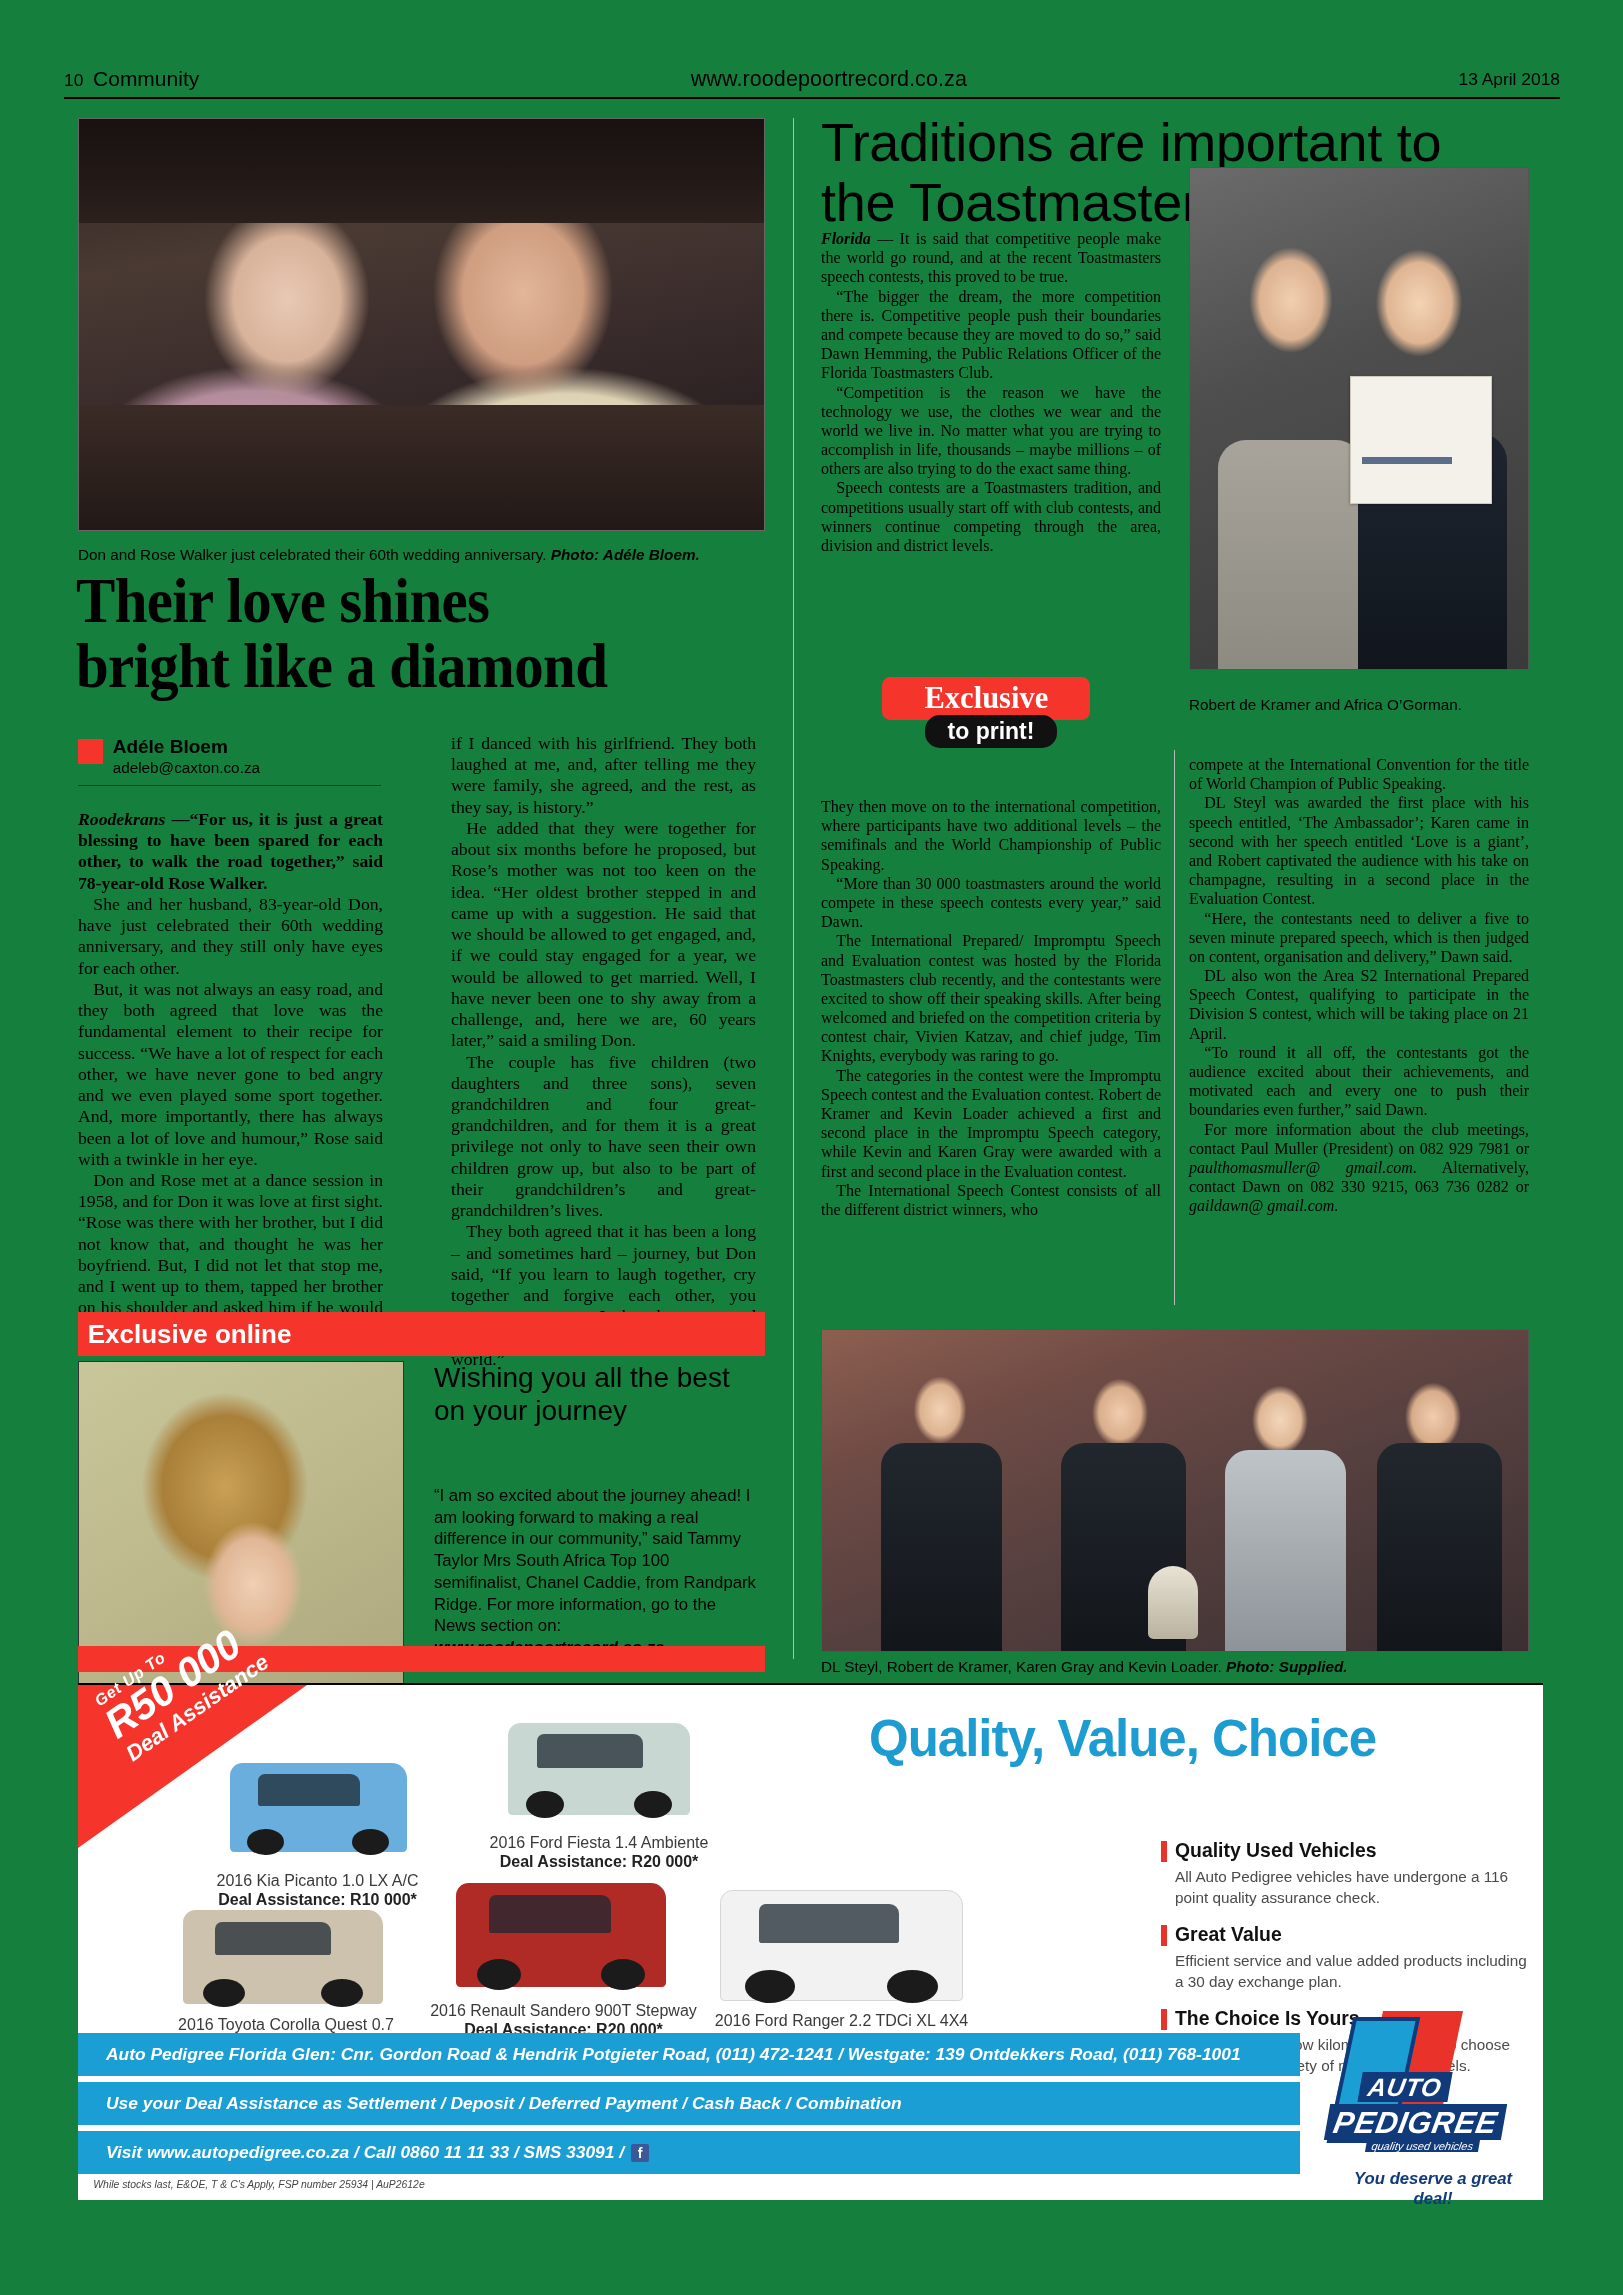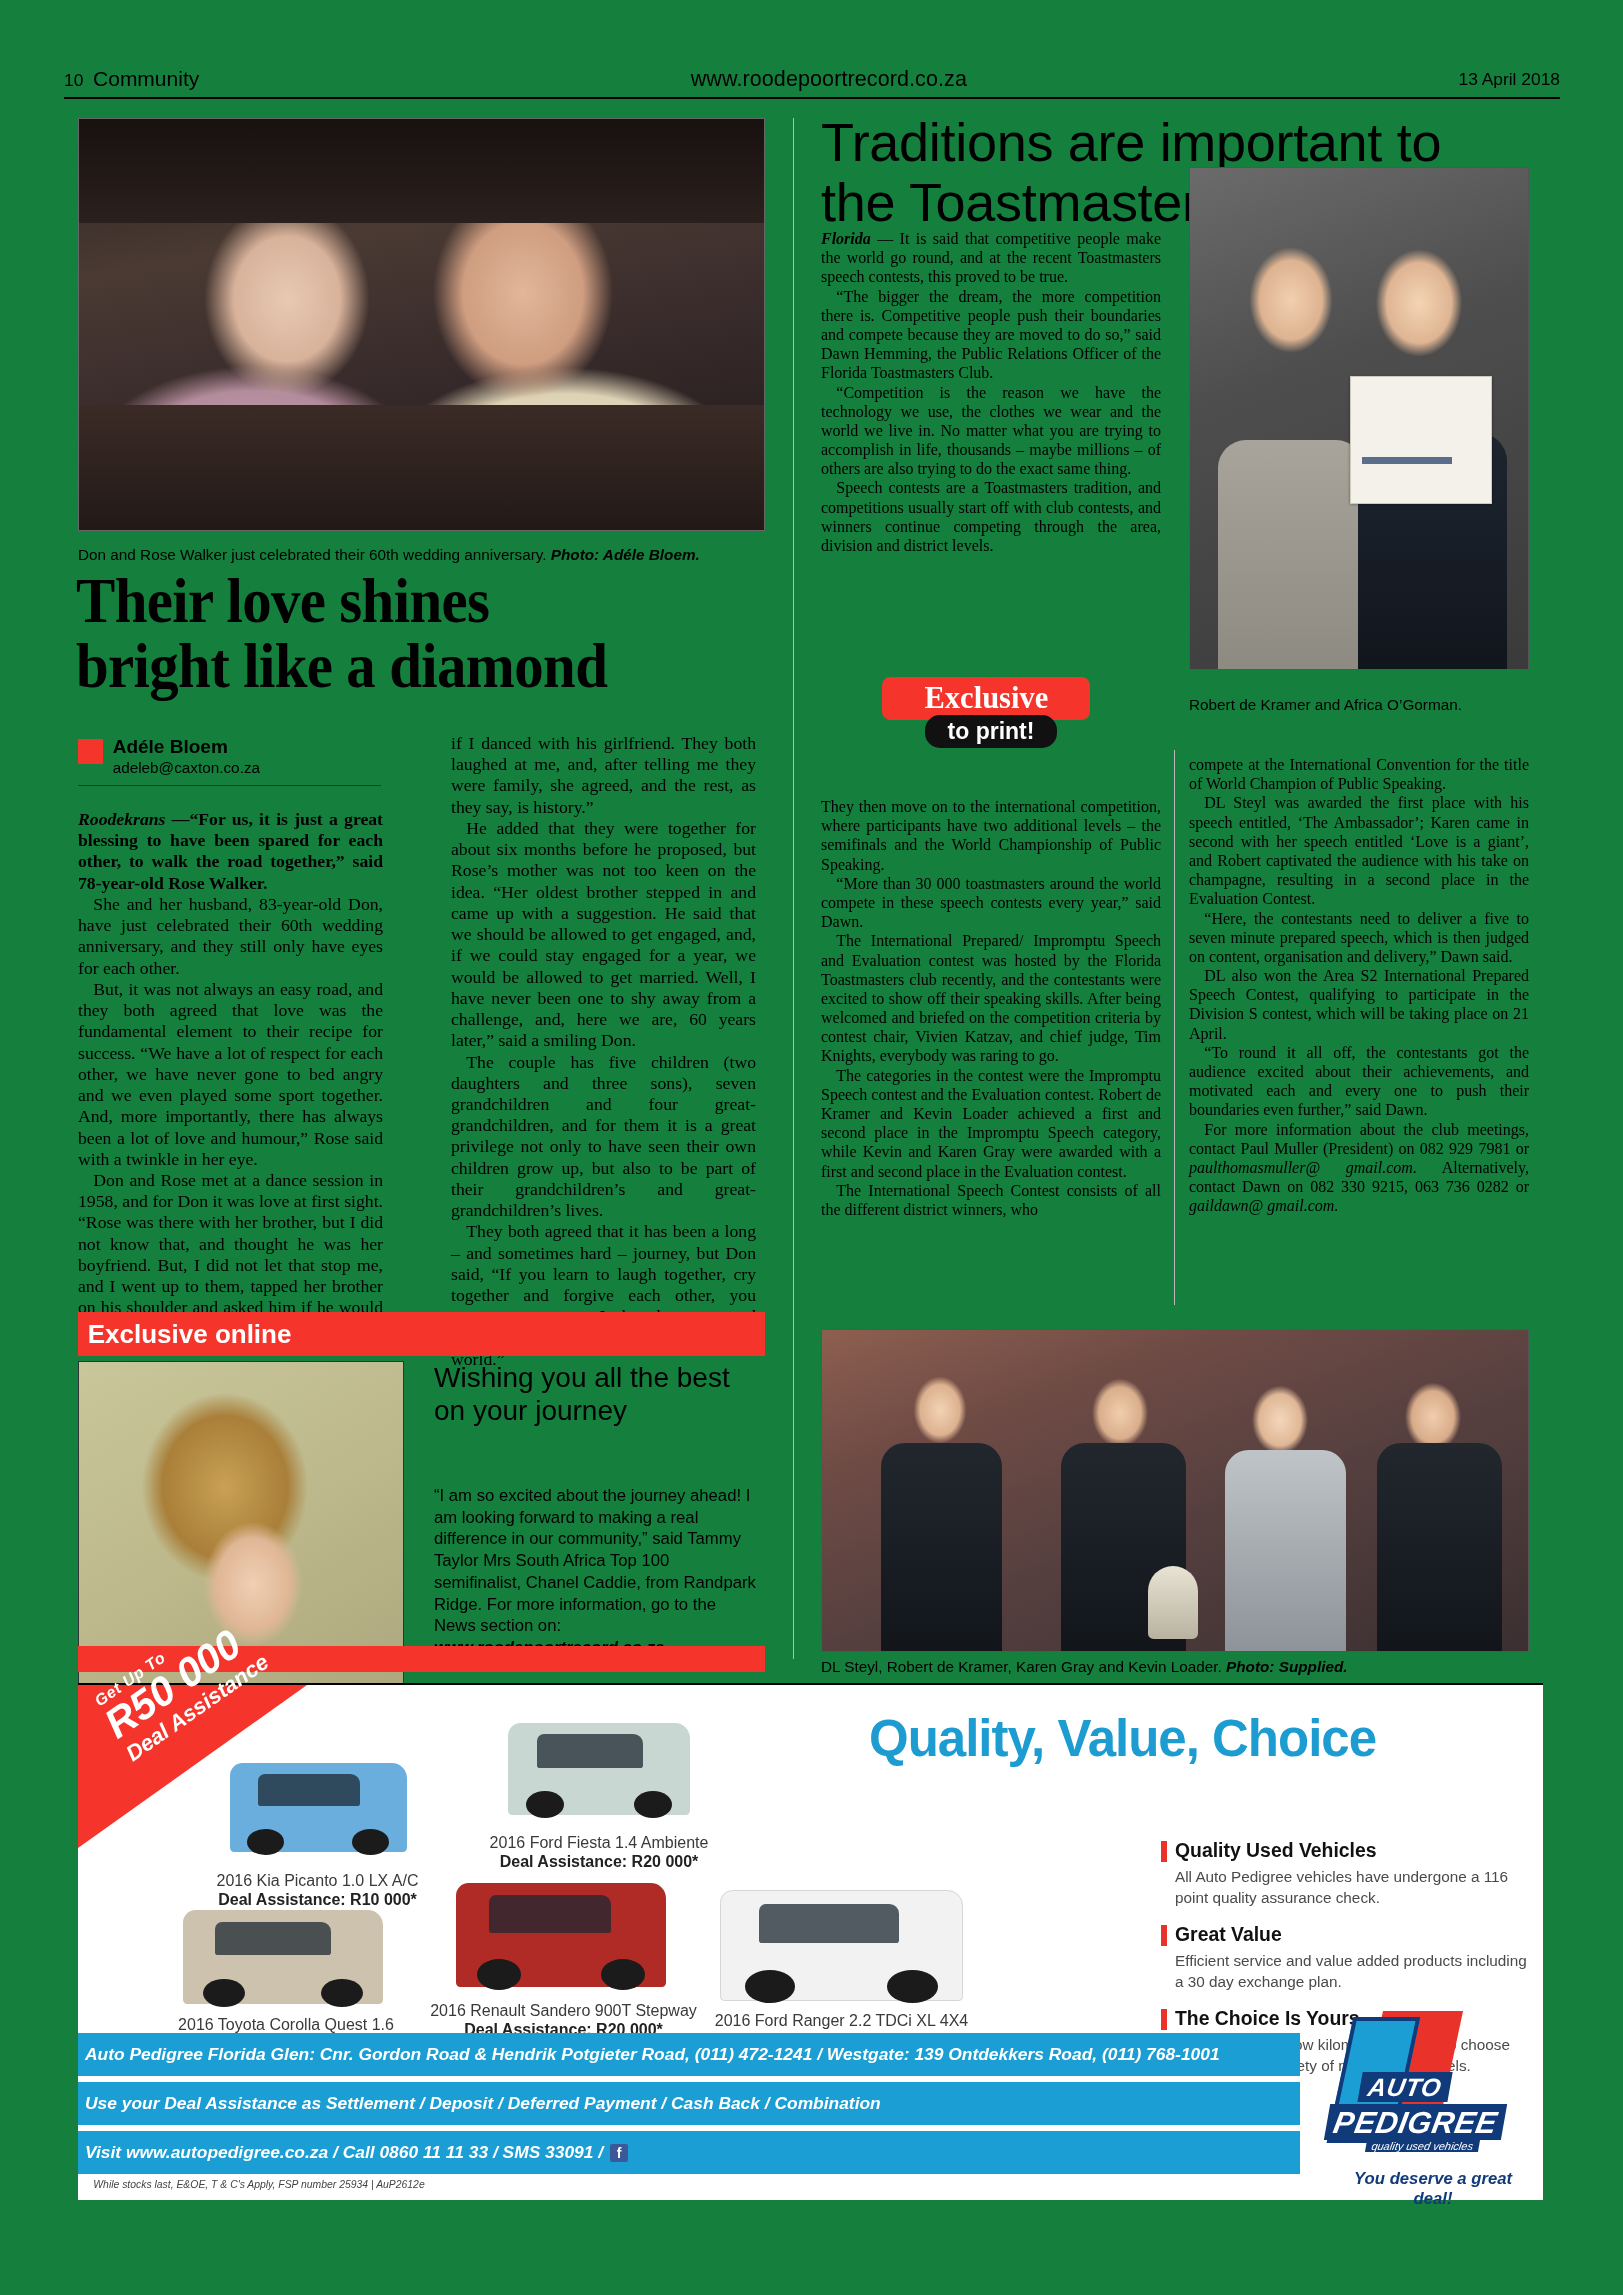--- a/index.html
+++ b/index.html
@@ -269,21 +269,21 @@
   }
   .bullet p {
     font-family: "Liberation Sans", sans-serif; font-size: 15.3px;
     color: #4a4a4a; line-height: 1.38;
   }
 
   .ad-bar {
     position: absolute; left: 0; height: 43px; background: #1b9ed4;
     font-family: "Liberation Sans", sans-serif; font-weight: bold;
     font-style: italic; color: #fff; font-size: 17.4px;
-    display: flex; align-items: center; padding-left: 7px;
+    display: flex; align-items: center; padding-left: 28px;
   }
   .ad-bar.b1 { top: 348px; width: 1222px; }
   .ad-bar.b2 { top: 397px; width: 1222px; }
   .ad-bar.b3 { top: 446px; width: 1222px; }
   .fb {
     display: inline-block; width: 18px; height: 18px; background: #3b5998;
     color: #fff; font-size: 14px; text-align: center; line-height: 18px;
     margin-left: 7px; border-radius: 2.1px; font-style: normal;
   }
   .ad-disclaimer {
@@ -475,21 +475,21 @@
     </div>
 
     <div class="carbox" style="left:90px; top:208px; width:229px; height:125px;">
       <div class="car" style="left:15.3px; top:17.4px; width:200px; height:94px; background:#cdc2ae;">
         <div class="win"></div>
         <div class="wh1"></div>
           <div class="wh2"></div>
       </div>
     </div>
     <div class="car-label" style="left:69px; top:330px; width:278px;">
-      <div class="name">2016 Toyota Corolla Quest 1.6</div>
+      <div class="name">2016 Toyota Corolla Quest 0.7</div>
       <div class="deal">Deal Assistance: R10 000*</div>
     </div>
 
     <div class="carbox" style="left:361px; top:180px; width:243px; height:139px;">
       <div class="car" style="left:16.7px; top:18px; width:210px; height:104px; background:#b02a26;">
         <div class="win"></div>
         <div class="wh1"></div>
           <div class="wh2"></div>
       </div>
     </div>

